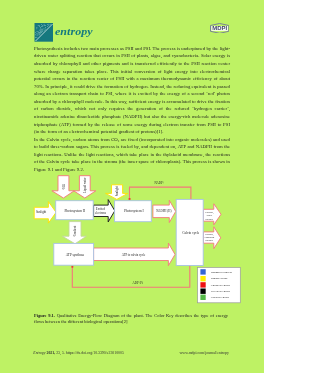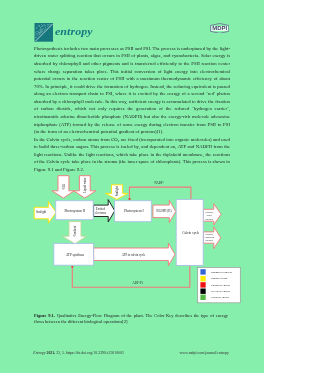--- a/index.html
+++ b/index.html
@@ -1,17 +1,17 @@
 <!DOCTYPE html>
 <html><head>
 <meta charset="utf-8">
 <style>
 html,body{margin:0;padding:0;}
 body{width:264px;height:373px;background:#fff;font-family:"Liberation Serif",serif;overflow:hidden;-webkit-font-smoothing:antialiased;}
-.page{position:relative;width:264px;height:373px;background:#86efac;}
+.page{position:relative;width:264px;height:373px;background:#bef264;}
 
 
 .hdr{position:absolute;left:0;top:0;width:264px;height:44px;}
 .logo-wrap{position:absolute;left:33.7px;top:23px;display:flex;align-items:center;}
 .logo-sq{width:19.7px;height:18.7px;display:block;}
 .logo-word{font-family:"Liberation Serif",serif;font-style:italic;font-weight:700;font-size:10.6px;color:#157a80;margin-left:2.0px;letter-spacing:0.05px;line-height:12px;position:relative;top:-0.6px;transform:scaleX(1.13);transform-origin:left center;}
 .mdpi{position:absolute;left:210.2px;top:22.6px;}
 
 
 .col{position:absolute;left:34px;top:44.8px;width:196px;}

